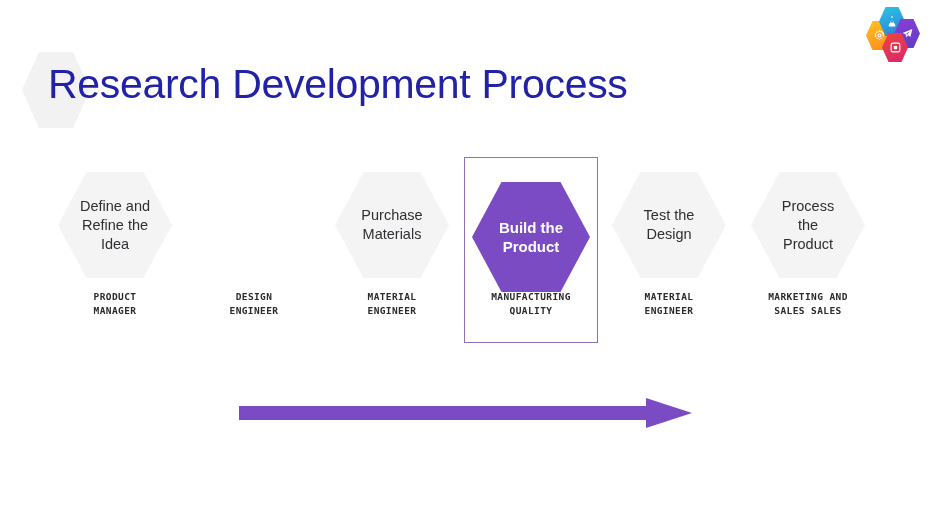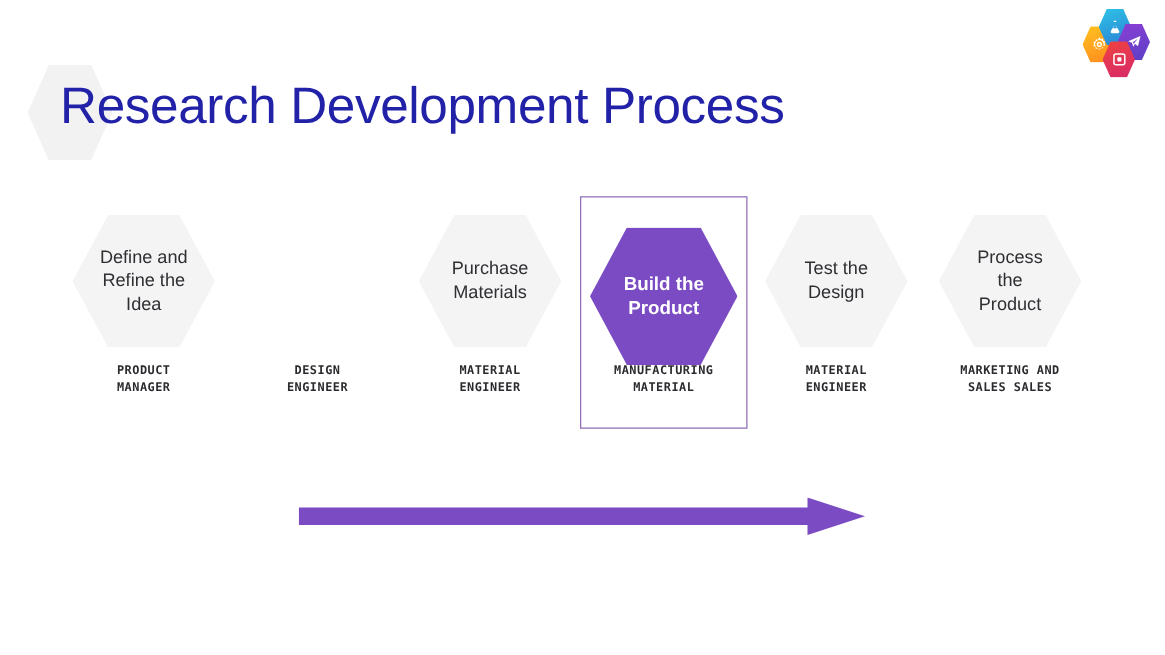--- a/index.html
+++ b/index.html
@@ -212,21 +212,21 @@
 ENGINEER</div>
   </div>
 
   <div class="step is-active" style="left:464px;">
     <div id="step-selection-frame"></div>
     <div class="step-hex">
       <div class="step-hex-label">Build the
 Product</div>
     </div>
     <div class="step-caption">MANUFACTURING
-MATERIAL</div>
+QUALITY</div>
   </div>
 
   <div class="step" style="left:602px;">
     <div class="step-hex">
       <div class="step-hex-label">Test the
 Design</div>
     </div>
     <div class="step-caption">MATERIAL
 ENGINEER</div>
   </div>

